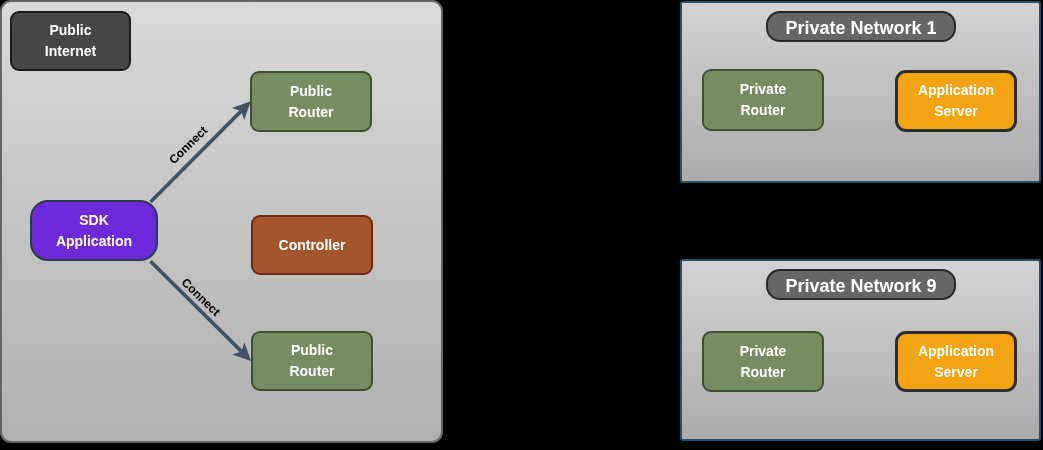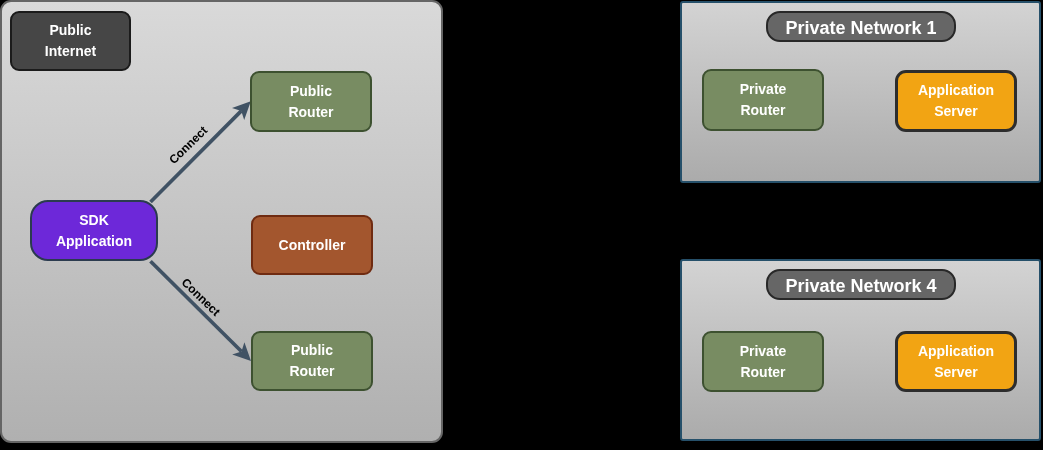--- a/index.html
+++ b/index.html
@@ -41,19 +41,19 @@
   <div class="box" style="left:29.5px;top:200px;width:128px;height:61px;background:#6d28d9;border:2.7px solid #2b3b4f;border-radius:18px;">SDK<br>Application</div>
 
   <div class="box" style="left:250.5px;top:201px;width:122px;height:60px;background:#a3562e;border:2.7px solid #6f2b11;border-radius:9px;margin-top:14px;">Controller</div>
 
   <div class="box" style="left:251px;top:331px;width:122px;height:60px;background:#788c62;border:2.7px solid #3d5130;border-radius:9px;">Public<br>Router</div>
 
   <div id="panel1" class="netpanel"></div>
   <div id="panel2" class="netpanel"></div>
 
   <div class="titlebar" style="left:766px;top:11px;">Private Network 1</div>
-  <div class="titlebar" style="left:766px;top:269px;">Private Network 4</div>
+  <div class="titlebar" style="left:766px;top:269px;">Private Network 9</div>
 
   <div class="box" style="left:701.5px;top:69px;width:122px;height:62px;background:#788c62;border:2.7px solid #3d5130;border-radius:9px;">Private<br>Router</div>
   <div class="box" style="left:895px;top:70px;width:122px;height:61.5px;background:#f2a413;border:3.2px solid #2d2d2d;border-radius:11px;">Application<br>Server</div>
 
   <div class="box" style="left:701.5px;top:330.5px;width:122px;height:61px;background:#788c62;border:2.7px solid #3d5130;border-radius:9px;">Private<br>Router</div>
   <div class="box" style="left:895px;top:330.5px;width:122px;height:61px;background:#f2a413;border:3.2px solid #2d2d2d;border-radius:11px;">Application<br>Server</div>
 
 </body></html>

